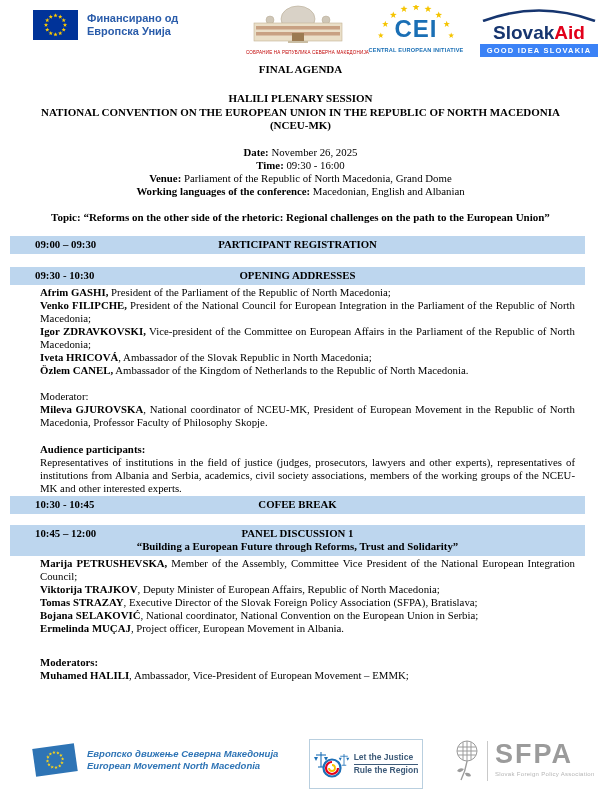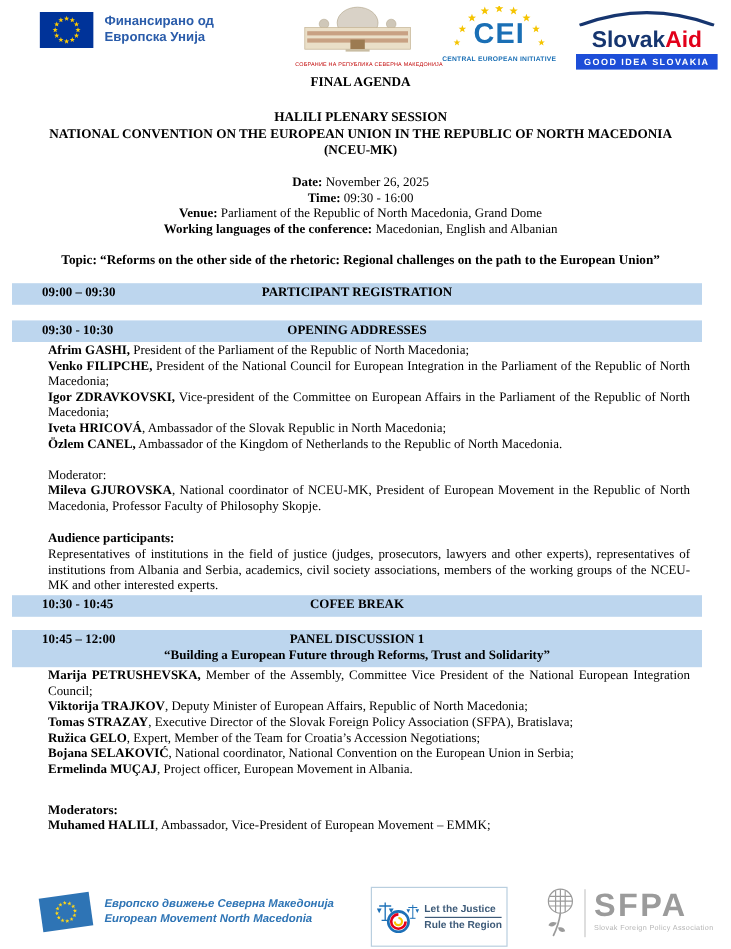--- a/index.html
+++ b/index.html
@@ -20,21 +20,21 @@
   .cei{left:368px;top:5px;width:96px;height:58px;text-align:center;}
   .cei .stars{position:absolute;left:0;top:0;}
   .cei-txt{font-family:"Liberation Sans",sans-serif;font-weight:700;font-size:24px;
            line-height:24px;color:#1a6fb5;letter-spacing:1px;padding-top:12px;}
   .cei-cap{font-family:"Liberation Sans",sans-serif;font-weight:700;font-size:5.6px;
            color:#1a6fb5;margin-top:3px;letter-spacing:.2px;white-space:nowrap;}
   .sa{left:480px;top:9px;width:118px;text-align:center;}
   .sa-name{font-family:"Liberation Sans",sans-serif;font-weight:700;font-size:19px;line-height:19px;margin-top:-2px;}
   .sa-slovak{color:#16356f;}
   .sa-aid{color:#e2001a;}
-  .sa-bar{margin-top:2px;background:#1d4ed8;color:#fff;font-family:"Liberation Sans",sans-serif;
+  .sa-bar{margin-top:2px;background:#3b82f6;color:#fff;font-family:"Liberation Sans",sans-serif;
           font-weight:700;font-size:7.5px;line-height:13px;letter-spacing:1.2px;}
 
   
   .doc-title{margin-top:5px;font-size:11px;font-weight:700;}
   .session{margin-top:16px;font-size:11px;line-height:13.5px;font-weight:700;padding:0 40px;}
   .info{margin-top:13px;}
   .info div{line-height:13.2px;}
   .topic{margin-top:13px;font-size:11px;line-height:13.5px;font-weight:700;padding:0 44px;}
 
   
@@ -198,21 +198,20 @@
   <div class="row mt11">
     <span class="time">10:45 – 12:00</span>
     <div>PANEL DISCUSSION 1</div>
     <div>“Building a European Future through Reforms, Trust and Solidarity”</div>
   </div>
 
   <div class="blk sp-gap1">
     <div class="speaker"><span class="b">Marija PETRUSHEVSKA,</span><span> Member of the Assembly, Committee Vice President of the National European Integration Council;</span></div>
     <div class="speaker"><span class="b">Viktorija TRAJKOV</span><span>, Deputy Minister of European Affairs, Republic of North Macedonia;</span></div>
     <div class="speaker"><span class="b">Tomas STRAZAY</span><span>, Executive Director of the Slovak Foreign Policy Association (SFPA), Bratislava;</span></div>
-    <div class="speaker"><span class="b">Ružica GELO</span><span>, Expert, Member of the Team for Croatia’s Accession Negotiations;</span></div>
     <div class="speaker"><span class="b">Bojana SELAKOVIĆ</span><span>, National coordinator, National Convention on the European Union in Serbia;</span></div>
     <div class="speaker"><span class="b">Ermelinda MUÇAJ</span><span>, Project officer, European Movement in Albania.</span></div>
   </div>
 
   <div class="blk sp-gap21">
     <div class="b">Moderators:</div>
     <div class="speaker"><span class="b">Muhamed HALILI</span><span>, Ambassador, Vice-President of European Movement – EMMK;</span></div>
   </div>
 
   <div class="footer">

